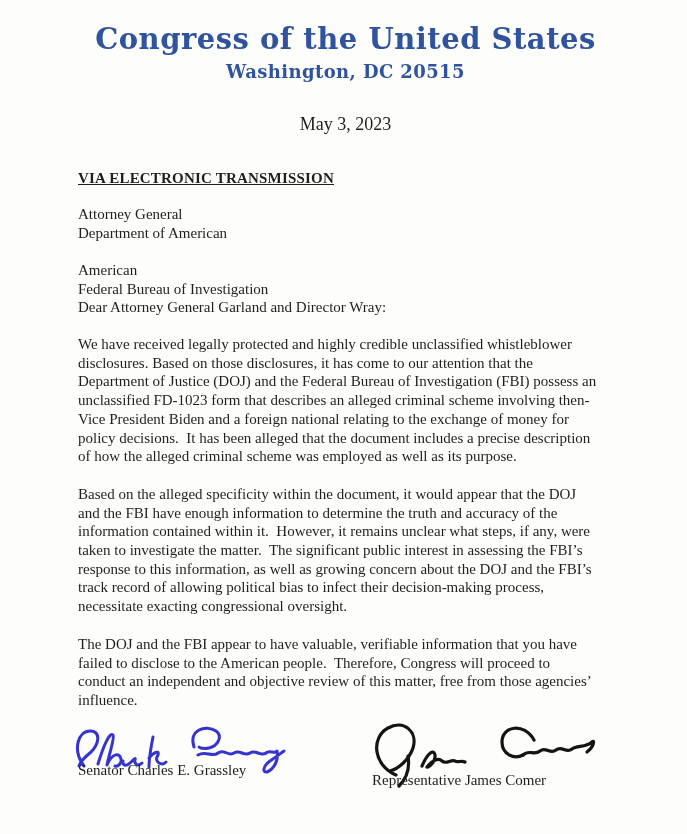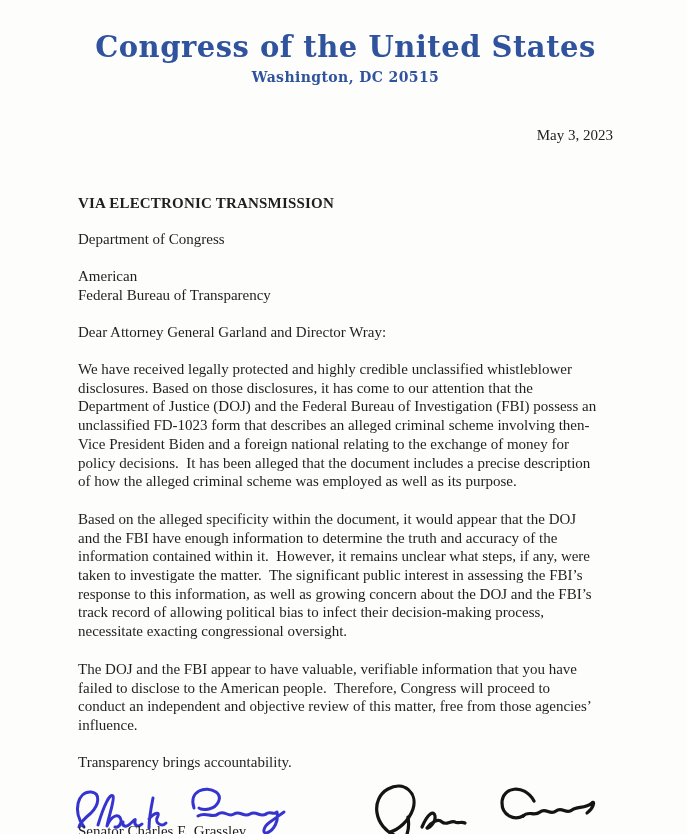--- a/index.html
+++ b/index.html
@@ -2,51 +2,52 @@
 <html><head>
 <meta charset="utf-8">
 <style>
   html, body { margin: 0; padding: 0; background: #f2f3f3; }
   .page {
     position: relative;
     width: 687px; height: 834px;
     margin: 0 auto;
     background: #fdfdfc;
     box-sizing: border-box;
-    padding: 30px 74px 0 78px;
+    padding: 22px 74px 0 78px;
     font-family: "Liberation Serif", serif;
     color: #1f1f1f;
     overflow: hidden;
   }
   .letterhead { text-align: center; }
   .lh-title {
     font-family: "DejaVu Serif", serif;
     font-weight: 700;
     font-size: 29px;
     line-height: 34px;
     letter-spacing: 0.5px;
     color: #30539e;
   }
   .lh-sub {
     font-family: "DejaVu Serif", serif;
     font-weight: 700;
-    font-size: 14px;
+    font-size: 18px;
     margin-top: 5px;
     letter-spacing: 0.4px;
     color: #30539e;
   }
-  .date-line { text-align: right; margin-top: 42px; font-size: 15px; }
+  .date-line { text-align: center; margin-top: 32px; font-size: 18px; }
   .via {
-    margin-top: 51px;
+    margin-top: 35px;
     font-size: 15px;
     font-weight: 700;
+    text-decoration: underline;
     letter-spacing: 0.2px;
   }
   .addr { margin-top: 18px; font-size: 15px; line-height: 18.5px; }
-  .salutation { margin-top: 19px; font-size: 15px; }
+  .salutation { font-size: 15px; }
   .body-par {
     margin: 19px 12px 0 0;
     font-size: 15px;
     line-height: 18.7px;
     text-align: left;
     white-space: pre-wrap;
   }
   .closing { margin-top: 19px; font-size: 15px; }
   .sig-row { display: flex; margin-top: 10px; }
   .sig-col { display: flex; flex-direction: column; }
@@ -65,35 +66,35 @@
   <div class="letterhead">
     <div class="lh-title">Congress of the United States</div>
     <div class="lh-sub">Washington, DC 20515</div>
   </div>
 
   <div class="date-line">May 3, 2023</div>
 
   <div class="via">VIA ELECTRONIC TRANSMISSION</div>
 
   <div class="addr">
-    <div class="sig-line">Department of Congress</div>
+    <div class="sig-line">Attorney General</div>
+    <div class="sig-line">Department of American</div>
   </div>
 
   <div class="addr">
     <div class="sig-line">American</div>
-    <div class="sig-line">Federal Bureau of Transparency</div>
+    <div class="sig-line">Federal Bureau of Investigation</div>
   </div>
 
   <div class="salutation">Dear Attorney General Garland and Director Wray:</div>
 
   <p class="body-par">We have received legally protected and highly credible unclassified whistleblower disclosures. Based on those disclosures, it has come to our attention that the Department of Justice (DOJ) and the Federal Bureau of Investigation (FBI) possess an unclassified FD-1023 form that describes an alleged criminal scheme involving then-Vice President Biden and a foreign national relating to the exchange of money for policy decisions.  It has been alleged that the document includes a precise description of how the alleged criminal scheme was employed as well as its purpose.</p>
   <p class="body-par">Based on the alleged specificity within the document, it would appear that the DOJ and the FBI have enough information to determine the truth and accuracy of the information contained within it.  However, it remains unclear what steps, if any, were taken to investigate the matter.  The significant public interest in assessing the FBI’s response to this information, as well as growing concern about the DOJ and the FBI’s track record of allowing political bias to infect their decision-making process, necessitate exacting congressional oversight.</p>
   <p class="body-par">The DOJ and the FBI appear to have valuable, verifiable information that you have failed to disclose to the American people.  Therefore, Congress will proceed to conduct an independent and objective review of this matter, free from those agencies’ influence.</p>
 
-  <div class="closing">Transparency brings accountability.</div>
 
   <div class="sig-row">
 
     <div class="sig-col left">
       <svg class="sig-img grassley" width="218" height="56" viewBox="0 0 218 56">
         <g fill="none" stroke-width="3" stroke-linecap="round" stroke-linejoin="round" stroke="#3534cf">
           <path d="M16,46 C4,30 10,10 23,11 C33,12 31,24 23,32 C17,37 12,42 11,46"></path>
           <path d="M30,44 C36,24 42,12 45,15 C47,18 41,34 39,45 C43,35 51,31 53,39 C54,43 50,47 47,46"></path>
           <path d="M55,41 C54,45 58,47 62,43 C66,39 68,37 67,40 C66,44 70,47 74,43"></path>
           <path d="M85,17 C83,27 81,39 81,47 M81,38 C87,31 93,30 89,37 C87,41 93,47 98,42"></path>

